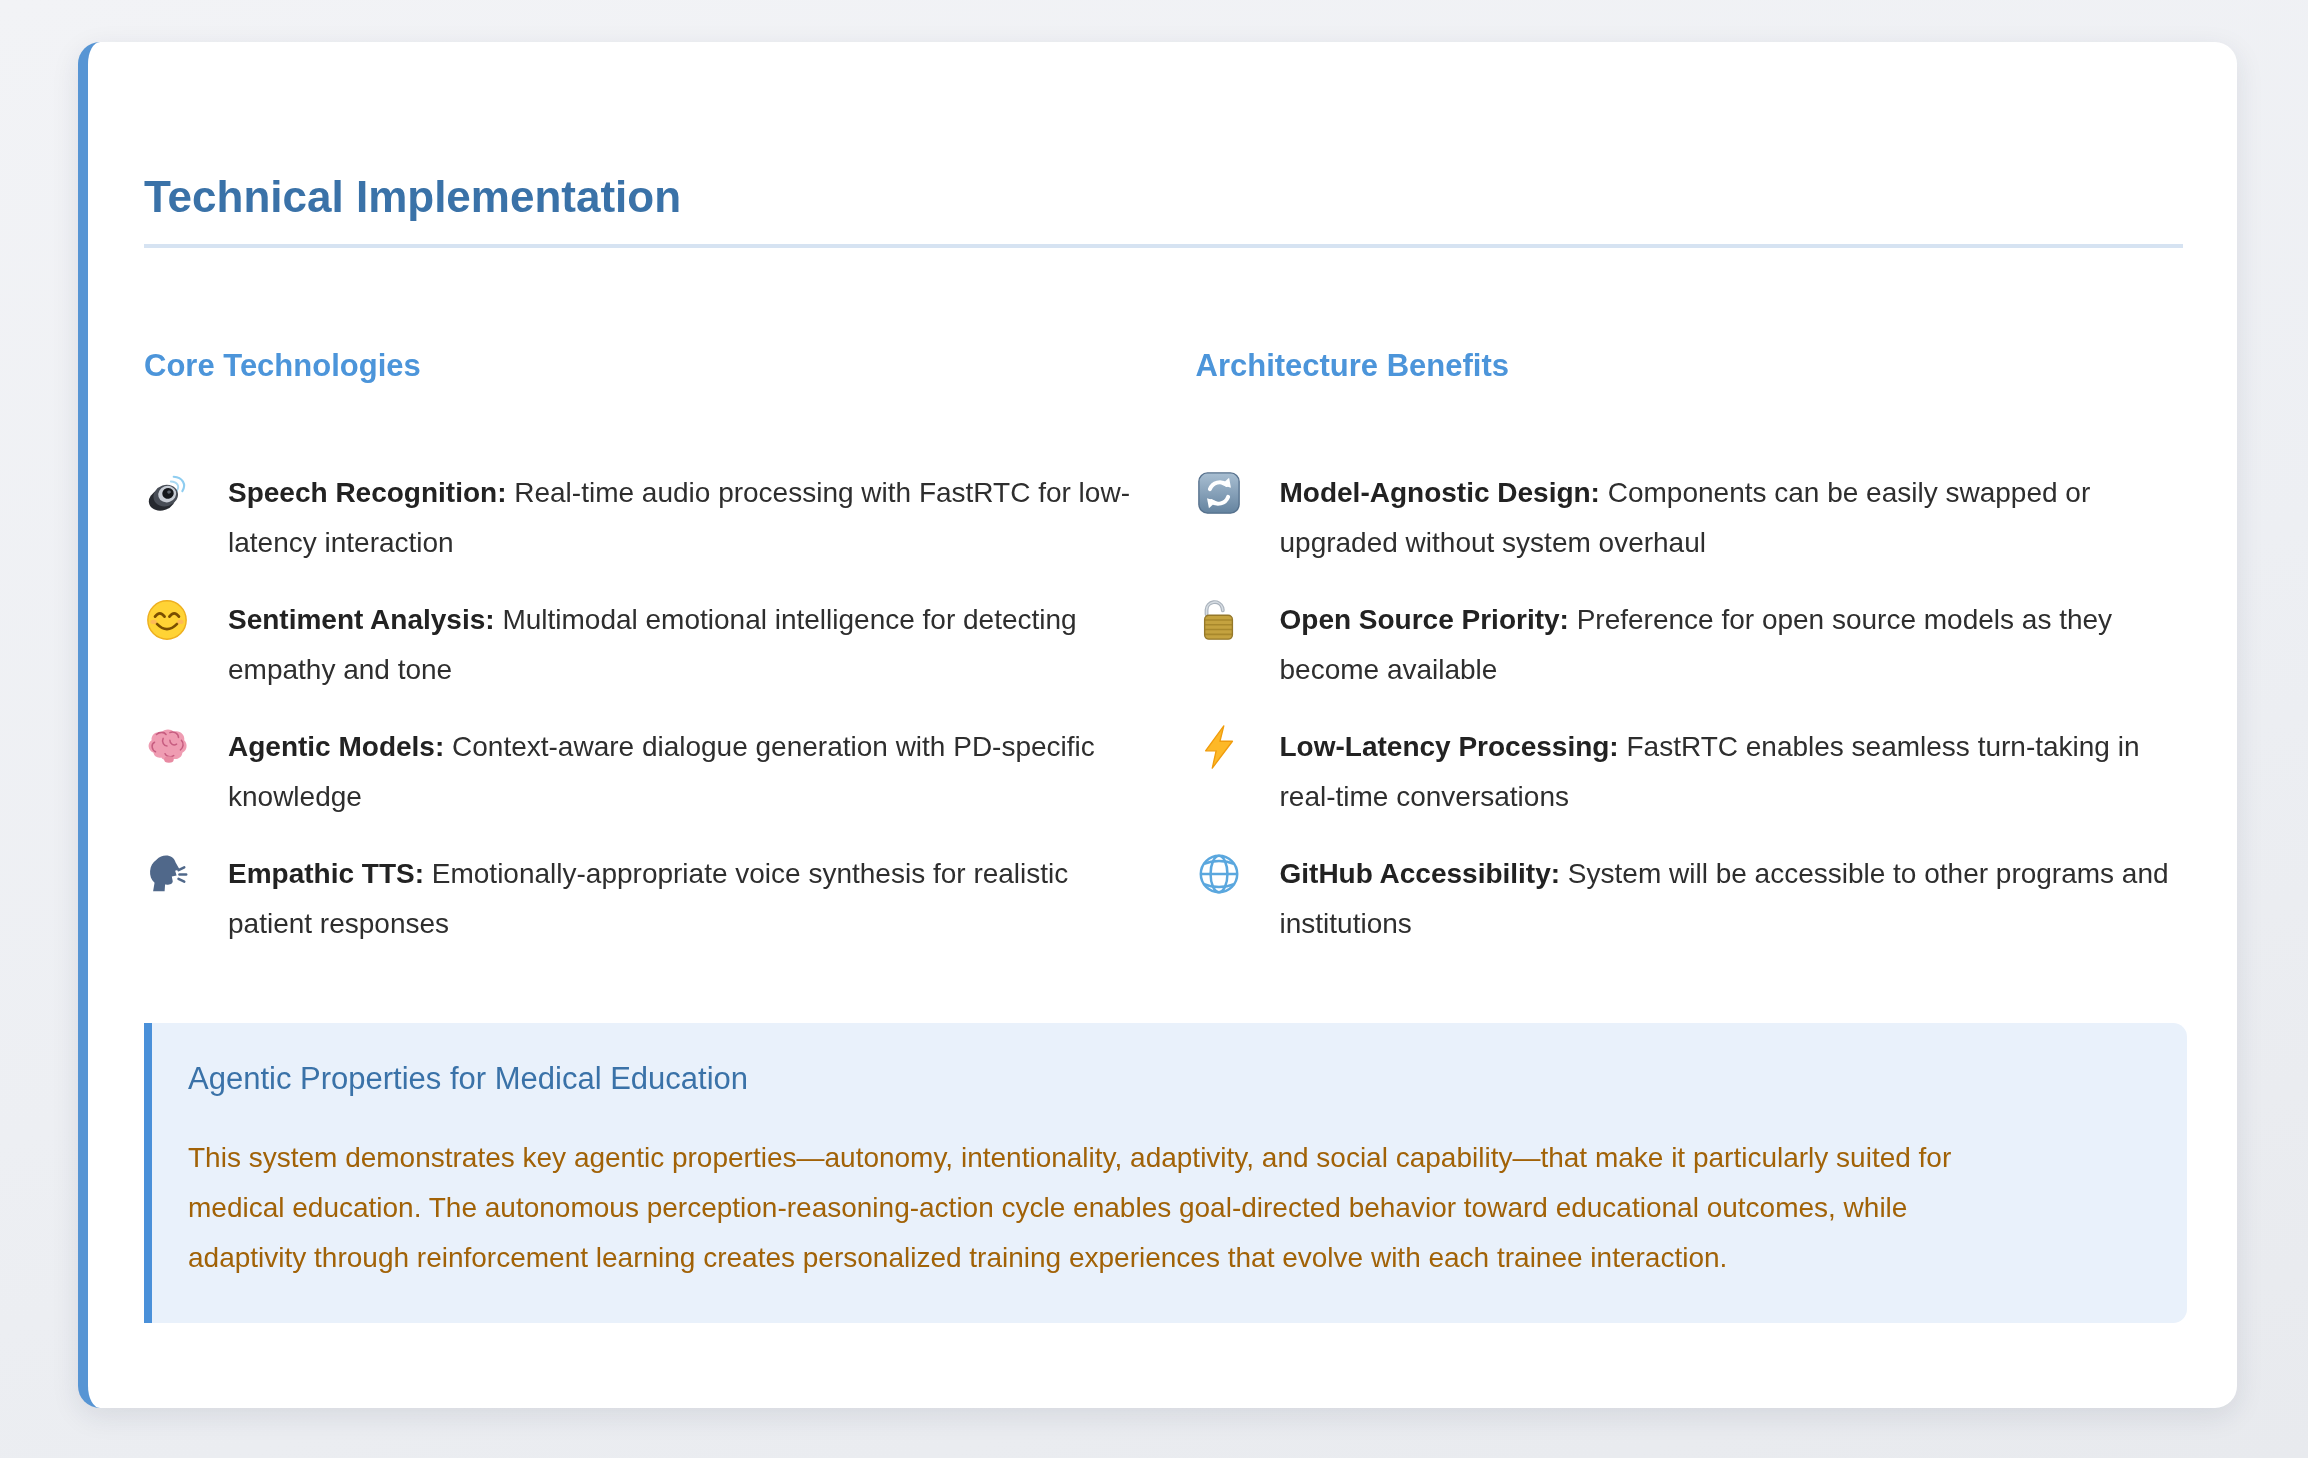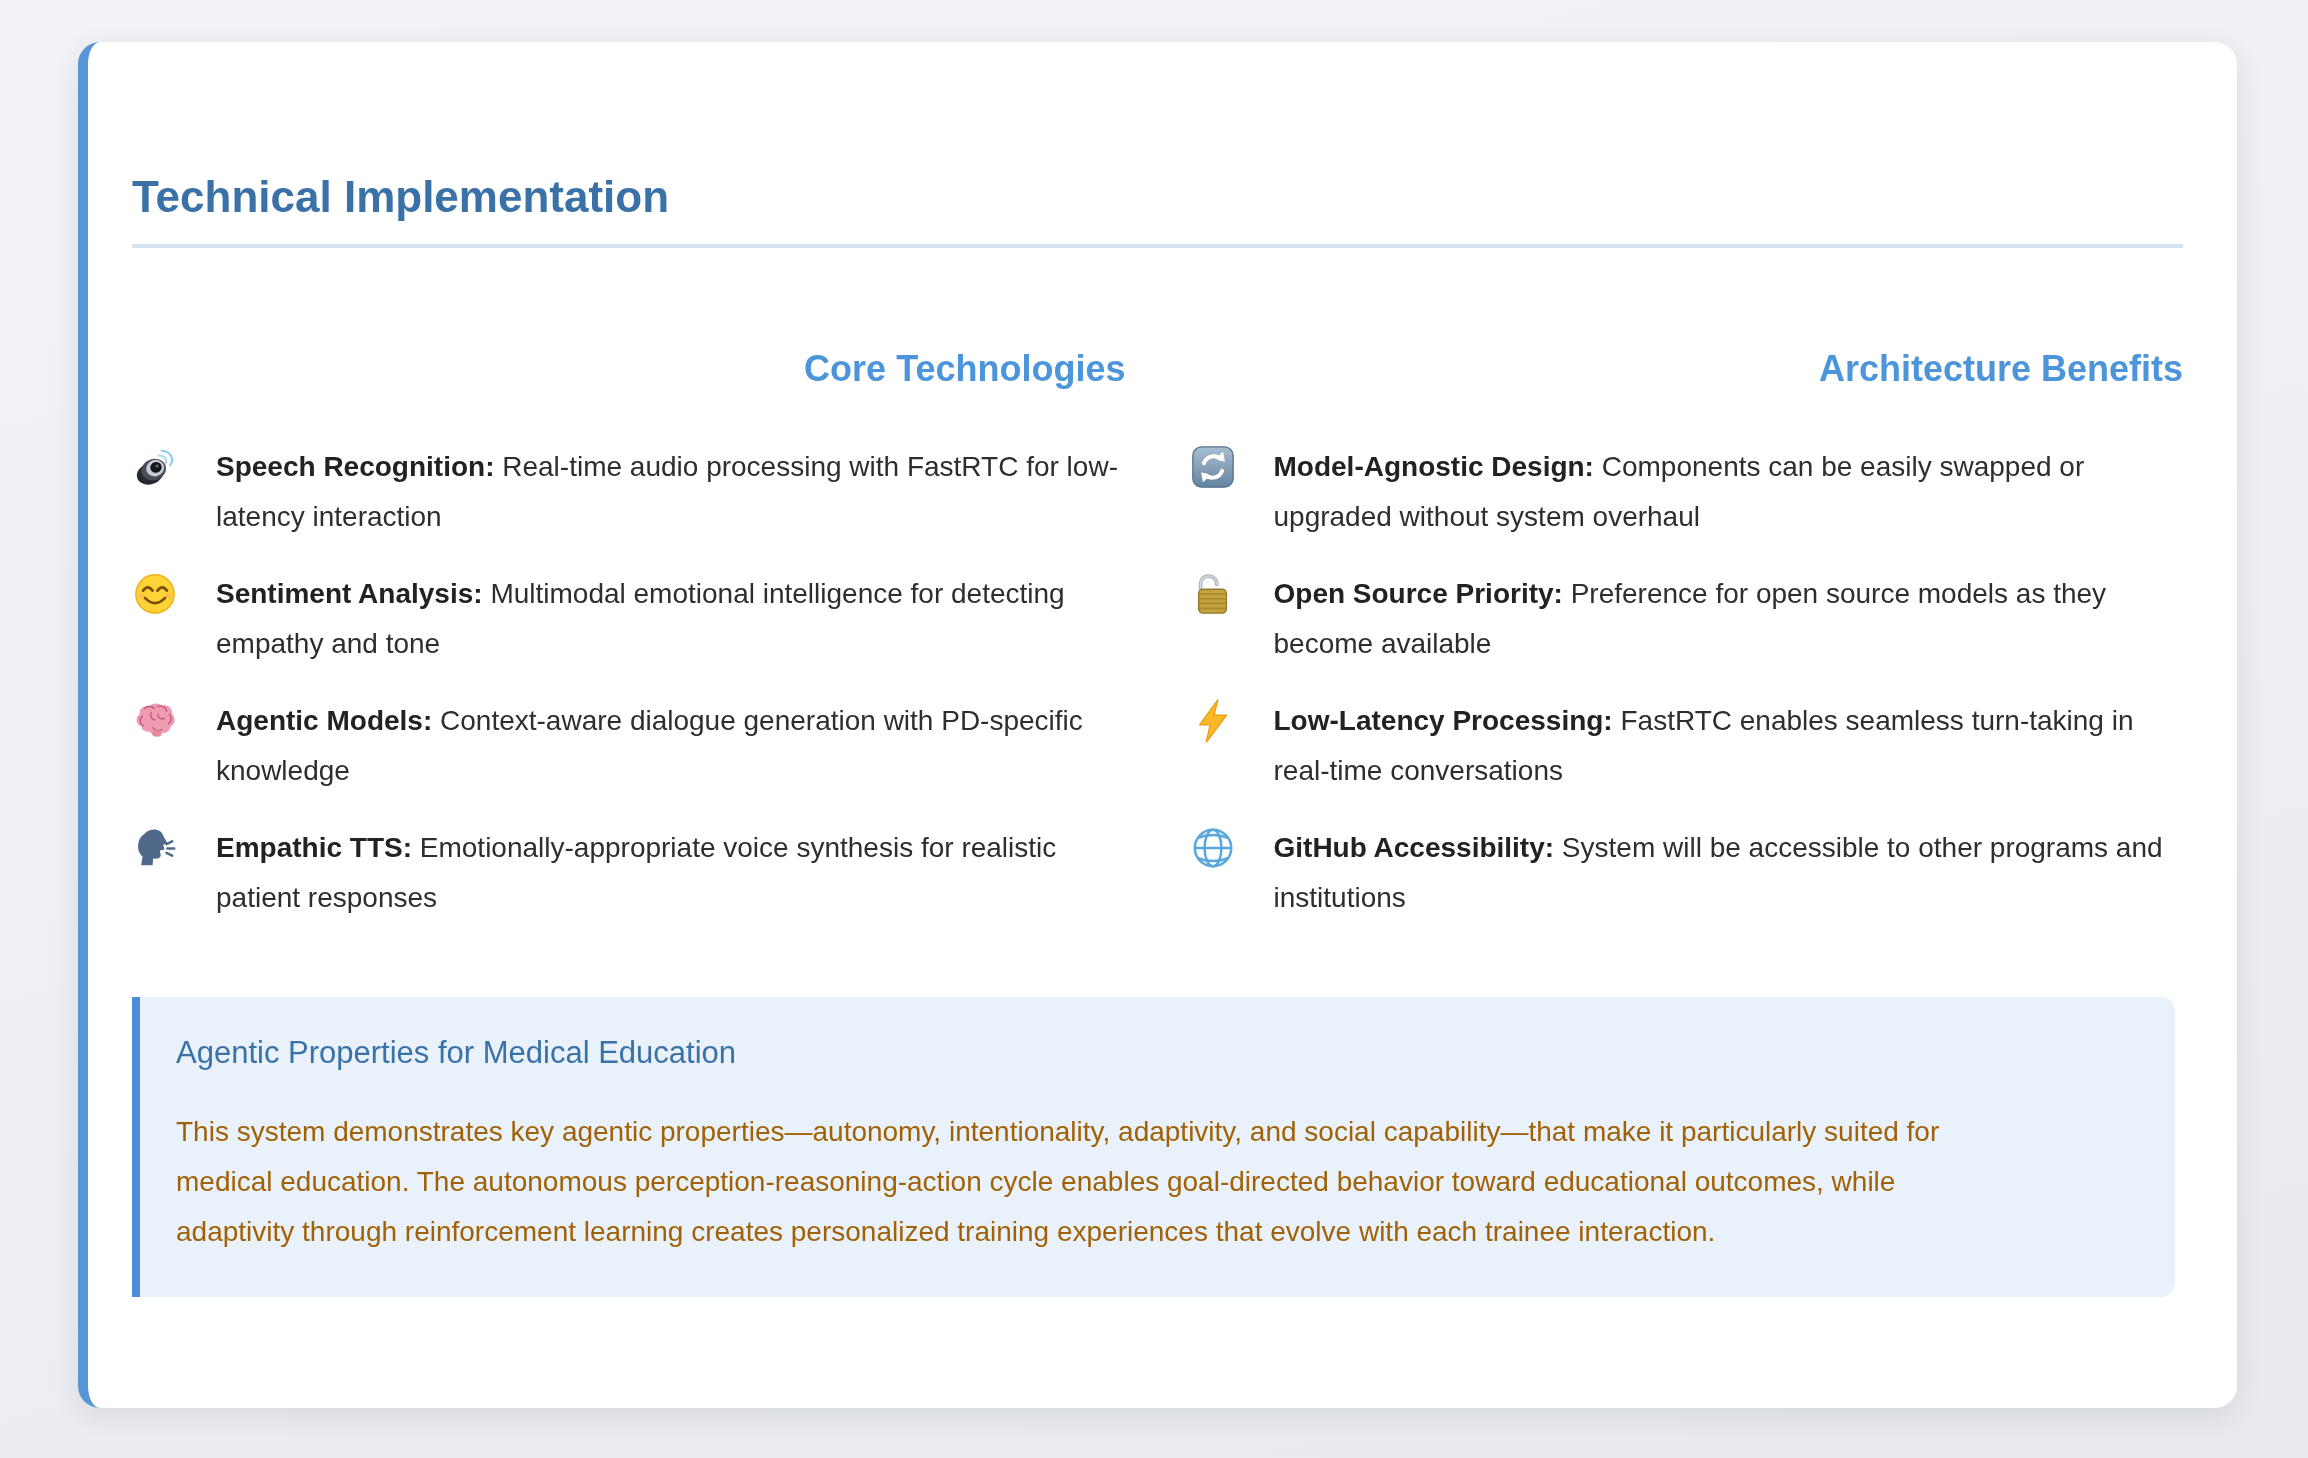--- a/index.html
+++ b/index.html
@@ -11,46 +11,45 @@
     overflow: hidden;
   }
   .card {
     position: absolute;
     left: 78px; top: 42px;
     width: 2159px; height: 1366px;
     background: #ffffff;
     border-left: 10px solid #5795d4;
     border-radius: 22px;
     box-shadow: 0 8px 28px rgba(30, 42, 66, 0.10);
-    padding: 130px 54px 0 44px;
+    padding: 130px 54px 0 56px;
   }
   h1.page-title {
     font-size: 44px;
     font-weight: 700;
     color: #3a72a8;
     letter-spacing: 0;
   }
   .title-rule {
     margin-top: 22px;
     height: 4px;
     background: #d6e3f2;
     border: none;
   }
   .columns {
     margin-top: 100px;
     display: grid;
     grid-template-columns: 1fr 1fr;
     column-gap: 64px;
   }
   h2.col-heading {
-    font-size: 36px;
+    font-size: 31px;
     font-weight: 700;
     color: #4c95da;
-    margin-bottom: 52px;
-    text-align: right;
+    margin-bottom: 84px;
   }
   ul.items { list-style: none; }
   li.item {
     display: flex;
     align-items: flex-start;
     margin-bottom: 27px;
     gap: 12px;
   }
   .icon {
     flex: 0 0 52px;

